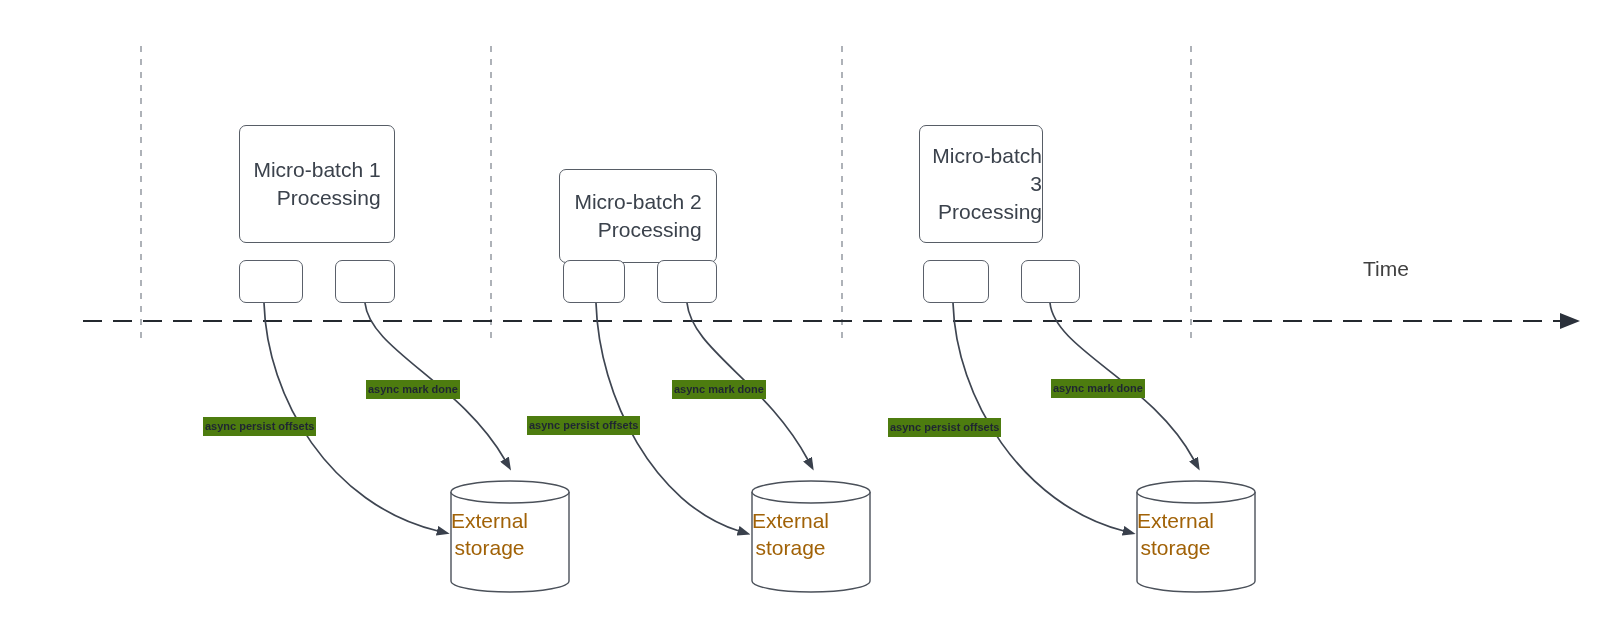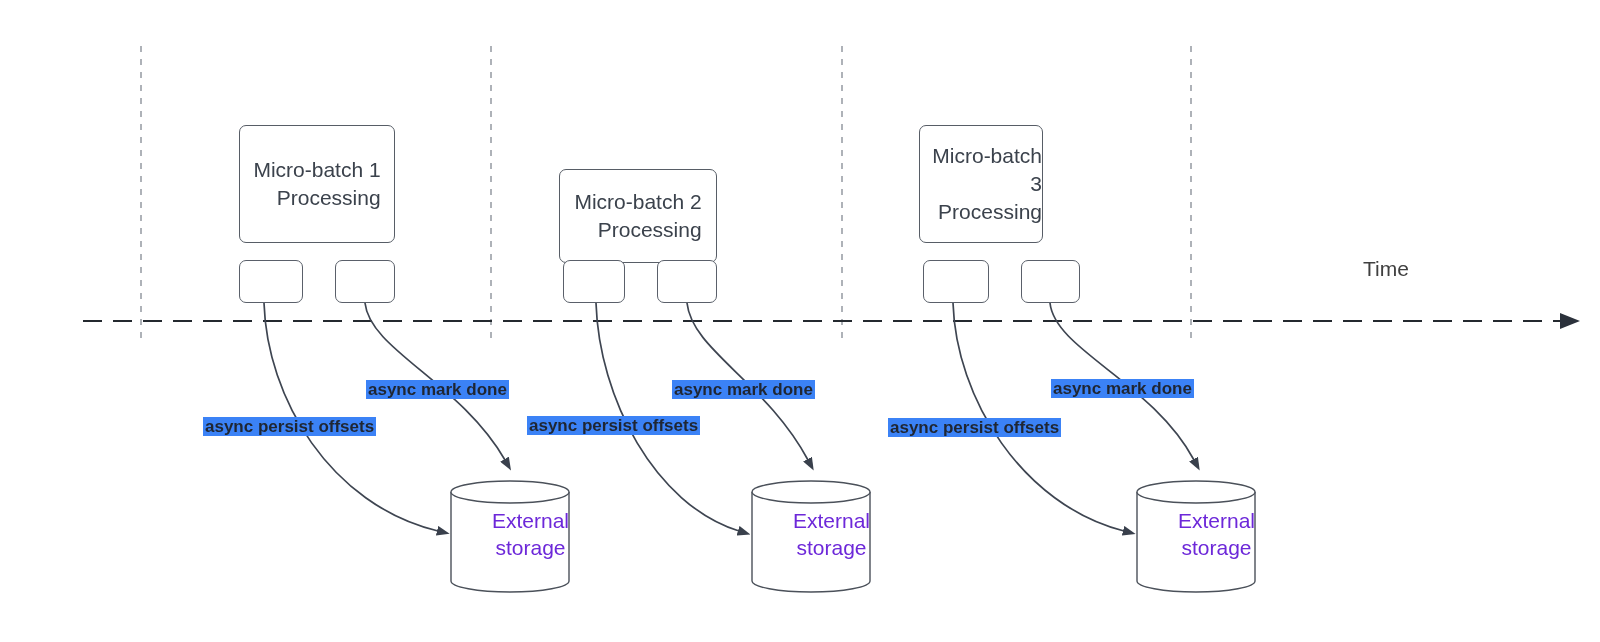--- a/index.html
+++ b/index.html
@@ -24,33 +24,33 @@
   }
   .sbox{
     position:absolute;
     box-sizing:border-box;
     border:1.4px solid #5a606a;
     border-radius:7px;
     background:#ffffff;
   }
   .blabel{
     position:absolute;
-    font-size:17px;font-weight:bold;
+    font-size:11px;font-weight:bold;
     color:#1f2632;
-    background:#3b82f6;
+    background:#4d7c0f;
     padding:0 2px;
     white-space:nowrap;
     line-height:19px;
   }
   .cyl-label{
     position:absolute;
-    display:flex;align-items:center;justify-content:flex-end;
+    display:flex;align-items:center;justify-content:flex-start;
     text-align:center;
     font-size:21px;line-height:27px;
-    color:#6d28d9;
+    color:#a16207;
   }
   .time-label{
     position:absolute;
     font-size:21px;line-height:24px;
     color:#404040;
     white-space:nowrap;
   }
 </style>
 </head>
 <body>

